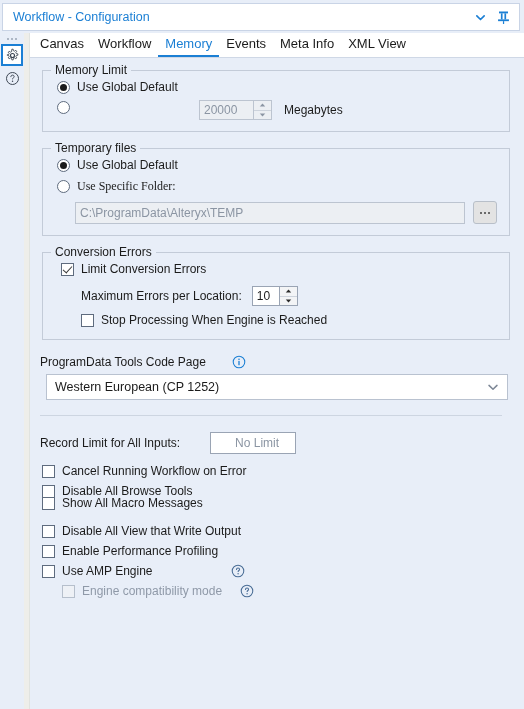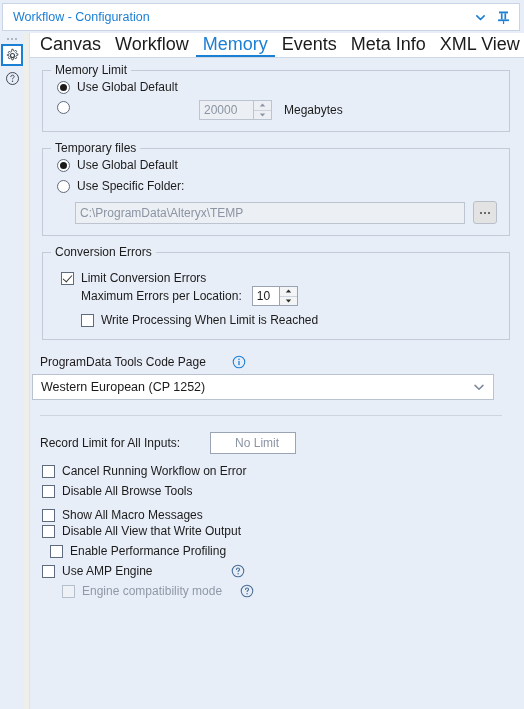--- a/index.html
+++ b/index.html
@@ -94,21 +94,21 @@
     left: 30px; top: 33px;
     width: 494px; height: 25px;
     background: #ffffff;
     border-bottom: 1px solid #cfd8e6;
     box-sizing: border-box;
     display: flex;
     align-items: flex-end;
     padding-left: 3px;
   }
   .tab {
-    font-size: 18px;
+    font-size: 13px;
     color: #1b1b1b;
     padding: 0 7px 4px 7px;
     white-space: nowrap;
     border-bottom: 2px solid transparent;
     line-height: 14px;
   }
   .tab.active {
     color: #1b7fd4;
     border-bottom: 2px solid #1b7fd4;
   }
@@ -347,39 +347,39 @@
   </div>
 
   <div class="group" style="left:12px; top:90px; width:468px; height:88px;">
     <div class="group-title">Temporary files</div>
 
     <div class="row" style="position:absolute; left:14px; top:9px;">
       <span class="radio checked"></span>
       <span class="lbl">Use Global Default</span>
     </div>
 
-    <div class="row" style="position:absolute; left:14px; top:30px;">
+    <div class="row" style="position:absolute; left:14px; top:30px;font-family:Liberation Serif, serif;">
       <span class="radio"></span>
       <span class="lbl">Use Specific Folder:</span>
     </div>
 
     <div class="row" style="position:absolute; left:32px; top:52px;">
       <div class="txt disabled" style="width:390px; height:22px;">C:\ProgramData\Alteryx\TEMP</div>
       <div class="browse" style="margin-left:8px;">
         <i></i>
         <i></i>
         <i></i>
       </div>
     </div>
   </div>
 
   <div class="group" style="left:12px; top:194px; width:468px; height:88px;">
     <div class="group-title">Conversion Errors</div>
 
-    <div class="row" style="position:absolute; left:18px; top:18px;align-items:flex-end;">
+    <div class="row" style="position:absolute; left:18px; top:9px;align-items:flex-end;">
       <span class="cb checked"></span>
       <span class="lbl">Limit Conversion Errors</span>
     </div>
 
     <div class="row" style="position:absolute; left:38px; top:33px;">
       <span class="lbl" style="margin-left:0;">Maximum Errors per Location:</span>
       <div class="txt" style="width:28px; margin-left:10px;">10</div>
       <div class="spin">
         <div>
           <svg class="arr" viewBox="0 0 8 5">
@@ -389,36 +389,36 @@
         <div>
           <svg class="arr" viewBox="0 0 8 5">
               <path d="M4 4.4 L0.6 0.6 L7.4 0.6 Z" fill="#2b2b2b"></path>
             </svg>
         </div>
       </div>
     </div>
 
     <div class="row" style="position:absolute; left:38px; top:60px;">
       <span class="cb"></span>
-      <span class="lbl">Write Processing When Limit is Reached</span>
+      <span class="lbl">Stop Processing When Engine is Reached</span>
     </div>
   </div>
 
   <div class="row" style="position:absolute; left:10px; top:297px;">
     <span class="lbl" style="margin-left:0; font-weight:normal;">ProgramData Tools Code Page</span>
     <span style="margin-left:26px; display:flex;">
       <svg class="infoicon" viewBox="0 0 16 16">
         <circle cx="8" cy="8" r="6.6" fill="none" stroke="#1b7fd4" stroke-width="1.2"></circle>
         <circle cx="8" cy="4.9" r="0.95" fill="#1b7fd4"></circle>
         <rect x="7.25" y="6.7" width="1.5" height="5.1" rx="0.6" fill="#1b7fd4"></rect>
       </svg>
     </span>
   </div>
 
-  <div class="dropdown" style="position:absolute; left:2px; top:316px; width:462px;gap:34px;">
+  <div class="dropdown" style="position:absolute; left:16px; top:316px; width:462px;gap:34px;">
     <span class="dd-text">Western European (CP 1252)</span>
     <svg class="chev" style="width:12px;height:12px;" viewBox="0 0 12 12">
       <path d="M2 4.4 L6 8.2 L10 4.4" fill="none" stroke="#7d8796" stroke-width="1.5" stroke-linecap="round" stroke-linejoin="round"></path>
     </svg>
   </div>
 
   <div class="sep" style="left:10px; top:357px; width:462px;"></div>
 
   <div class="row" style="position:absolute; left:10px; top:374px;">
     <span class="lbl" style="margin-left:0;">Record Limit for All Inputs:</span>
@@ -428,31 +428,31 @@
   <div class="row" style="position:absolute; left:12px; top:406px;">
     <span class="cb"></span>
     <span class="lbl">Cancel Running Workflow on Error</span>
   </div>
 
   <div class="row" style="position:absolute; left:12px; top:426px;">
     <span class="cb"></span>
     <span class="lbl">Disable All Browse Tools</span>
   </div>
 
-  <div class="row" style="position:absolute; left:12px; top:450px;">
+  <div class="row" style="position:absolute; left:12px; top:438px;">
     <span class="cb"></span>
     <span class="lbl">Show All Macro Messages</span>
   </div>
 
   <div class="row" style="position:absolute; left:12px; top:466px;">
     <span class="cb"></span>
     <span class="lbl">Disable All View that Write Output</span>
   </div>
 
-  <div class="row" style="position:absolute; left:20px; top:486px;">
+  <div class="row" style="position:absolute; left:12px; top:486px;">
     <span class="cb"></span>
     <span class="lbl">Enable Performance Profiling</span>
   </div>
 
   <div class="row" style="position:absolute; left:12px; top:506px;">
     <span class="cb"></span>
     <span class="lbl">Use AMP Engine</span>
     <span style="margin-left:78px; display:flex;">
       <svg class="helpicon" viewBox="0 0 16 16">
         <circle cx="8" cy="8" r="6.6" fill="none" stroke="#4a6d96" stroke-width="1.2"></circle>

